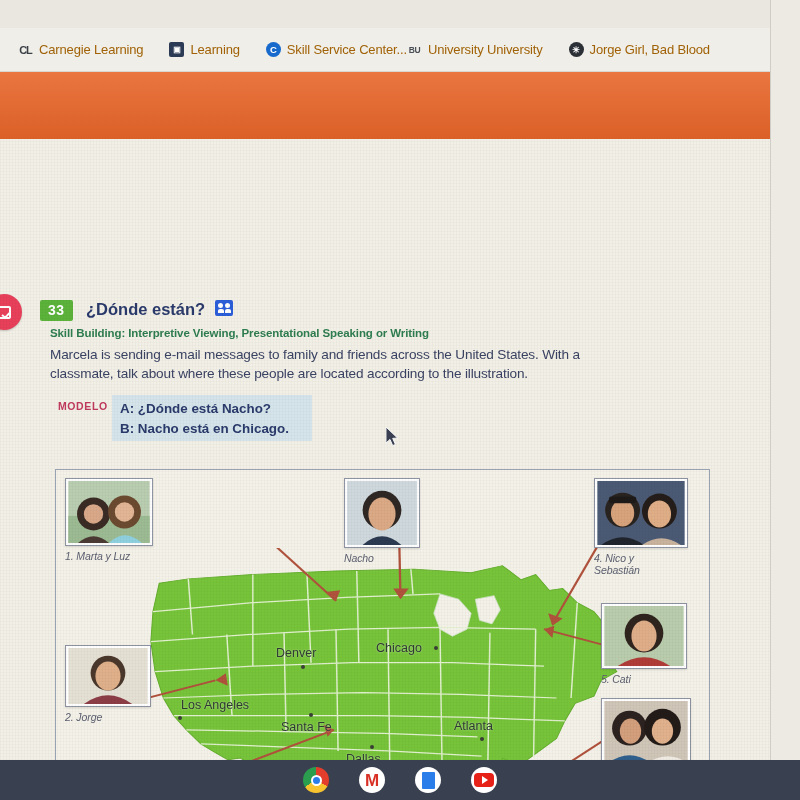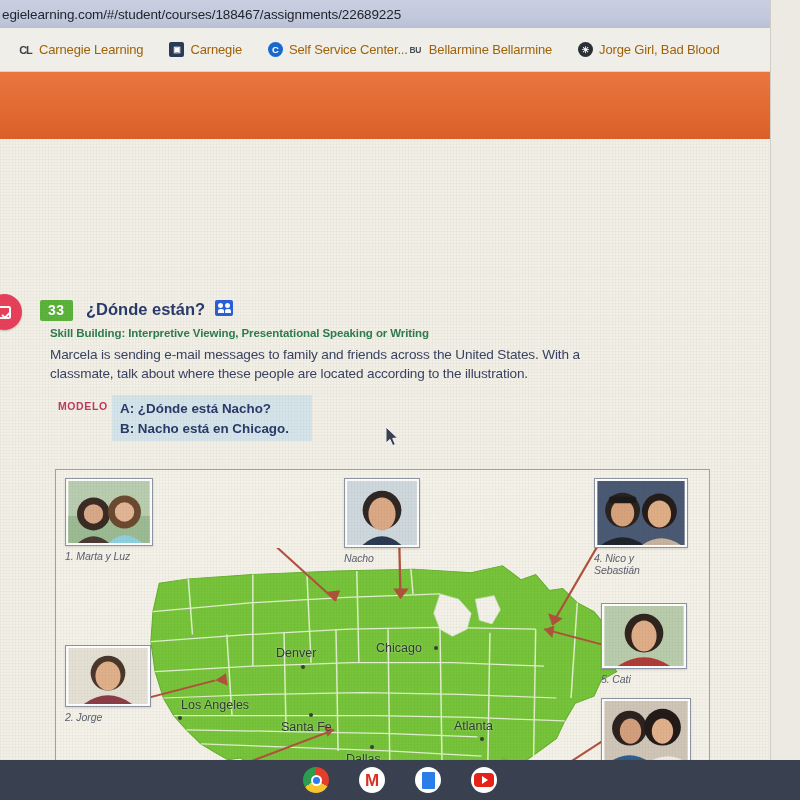--- a/index.html
+++ b/index.html
@@ -196,40 +196,37 @@
               display:flex;align-items:center;justify-content:center;}
   .tb-yt .tri { width:0;height:0;border-left:6px solid #fff;
                 border-top:4px solid transparent;border-bottom:4px solid transparent;
                 margin-left:2px;}
 </style>
 </head>
 <body>
 
 <div id="screen">
 
-  <div id="urlbar">
-    <span class="urltext">egielearning.com/#/student/courses/188467/assignments/22689225</span>
-  </div>
 
   <div id="bookmarks">
     <div class="bm" style="margin-left:18px">
       <span class="bm-ico ico-cl">CL</span>
       <span class="bm-label">Carnegie Learning</span>
     </div>
     <div class="bm" style="margin-left:26px">
       <span class="bm-ico ico-dm">▣</span>
-      <span class="bm-label">Carnegie</span>
+      <span class="bm-label">Learning</span>
     </div>
     <div class="bm" style="margin-left:26px">
       <span class="bm-ico ico-ssc">C</span>
-      <span class="bm-label">Self Service Center...</span>
+      <span class="bm-label">Skill Service Center...</span>
     </div>
     <div class="bm" style="">
       <span class="bm-ico ico-bu">BU</span>
-      <span class="bm-label">Bellarmine Bellarmine</span>
+      <span class="bm-label">University University</span>
     </div>
     <div class="bm" style="margin-left:26px">
       <span class="bm-ico ico-ggbb">☀</span>
       <span class="bm-label">Jorge Girl, Bad Blood</span>
     </div>
   </div>
 
   <div id="banner"></div>
   <div id="banner-shade"></div>
   <div id="rightgutter"></div>

